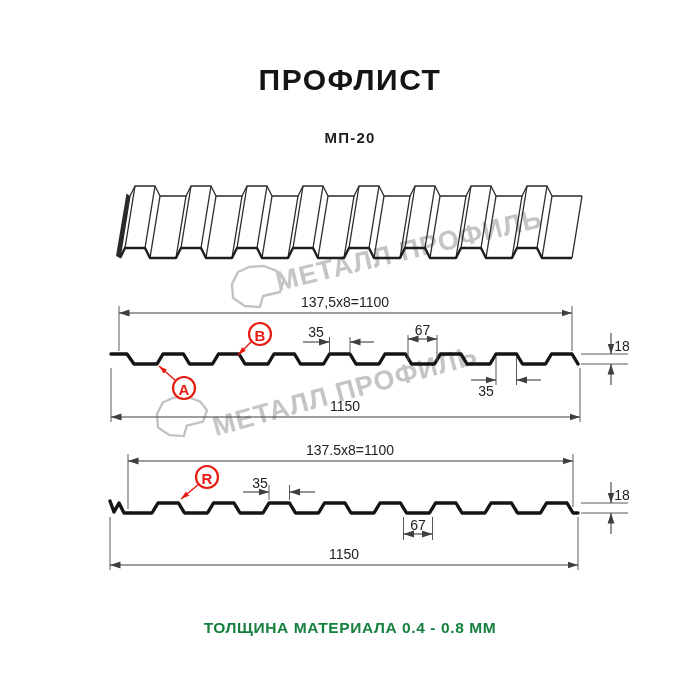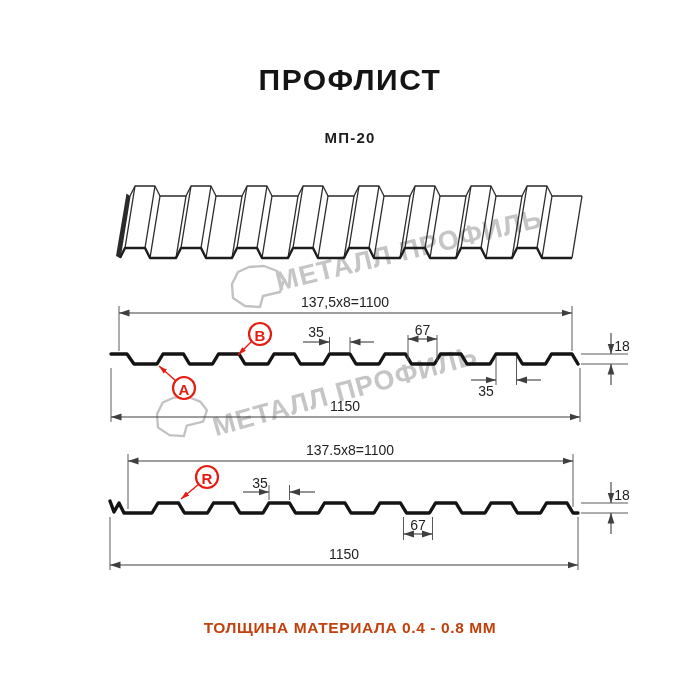--- a/index.html
+++ b/index.html
@@ -1,21 +1,21 @@
 <!DOCTYPE html>
 <html><head>
 <meta charset="utf-8">
 <style>
   html,body{margin:0;padding:0;background:#fff;}
   #canvas{position:relative;width:700px;height:700px;background:#ffffff;overflow:hidden;
           font-family:"Liberation Sans",sans-serif;}
   .ctext{position:absolute;left:0;width:700px;text-align:center;color:#141414;}
   #title{top:63px;font-size:30px;font-weight:800;letter-spacing:1.5px;}
   #subtitle{top:101px;font-size:15px;font-weight:700;letter-spacing:1.2px;color:#1d1d1d;margin-top:28px;}
-  #footer-note{top:619px;font-size:15.5px;font-weight:700;letter-spacing:.6px;color:#c2410c;}
+  #footer-note{top:619px;font-size:15.5px;font-weight:700;letter-spacing:.6px;color:#15803d;}
   svg{position:absolute;top:0;left:0;}
   .dimline{stroke:#3f3f3f;stroke-width:1.1;fill:none;}
   .extline{stroke:#5a5a5a;stroke-width:1;fill:none;}
   .profile{stroke:#141414;stroke-width:3.4;fill:none;stroke-linejoin:round;stroke-linecap:round;}
   .wire{stroke:#2a2a2a;stroke-width:1.3;fill:none;stroke-linejoin:round;}
   .wire-front{stroke:#1d1d1d;stroke-width:2.4;fill:none;stroke-linejoin:round;}
   .dimtext{font-size:14px;fill:#222;text-anchor:middle;}
   .redtext{font-size:15px;font-weight:600;fill:#e81b12;text-anchor:middle;}
   .redline{stroke:#e81b12;stroke-width:1.4;}
   .redcircle{fill:#ffffff;stroke:#e81b12;stroke-width:2.2;}

